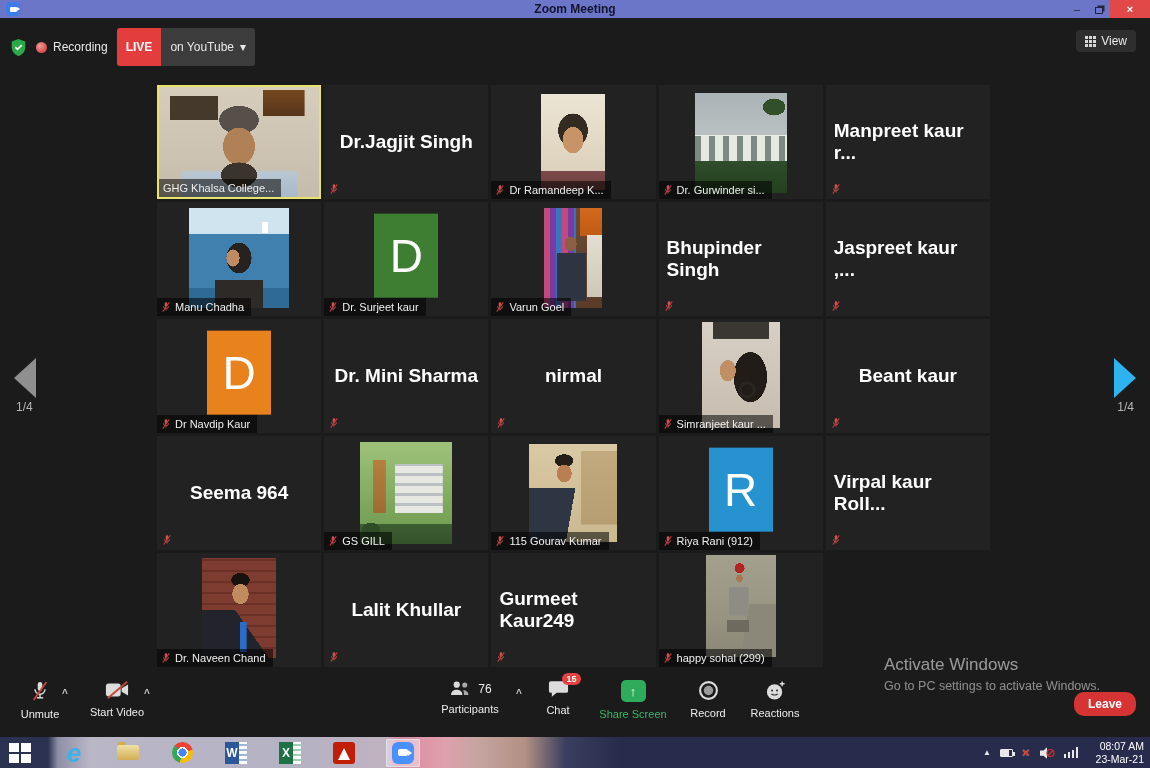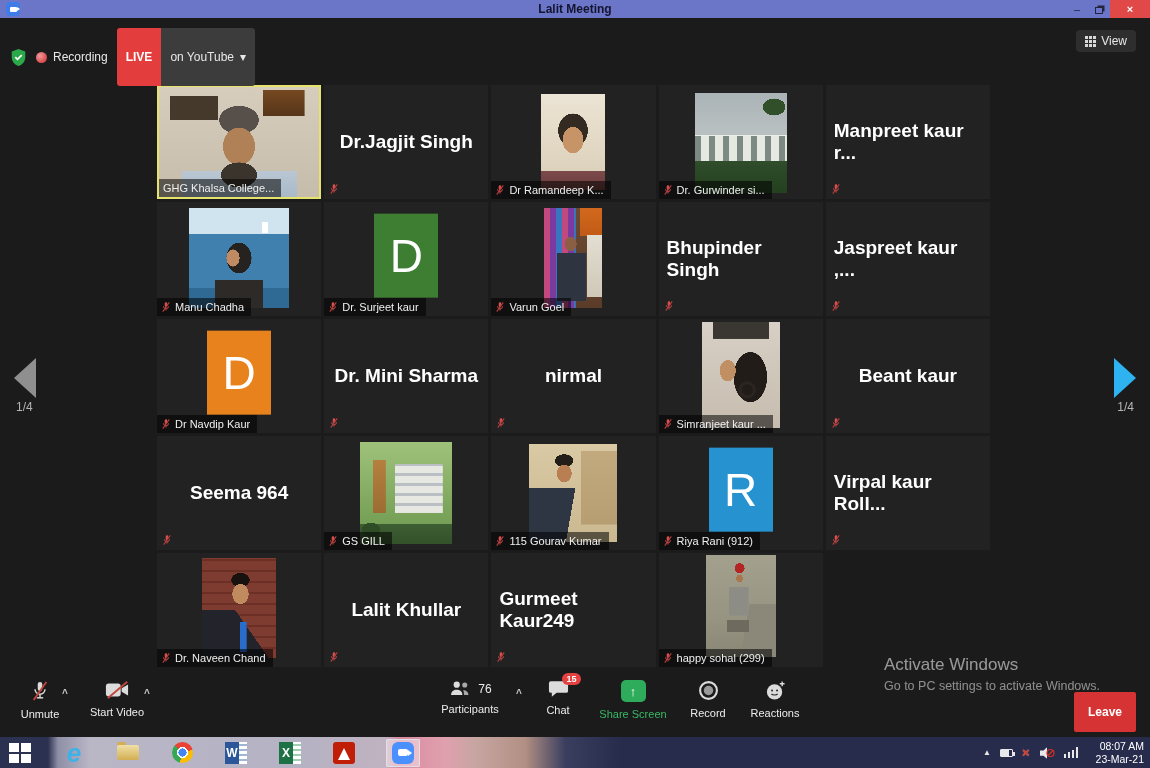--- a/index.html
+++ b/index.html
@@ -16,21 +16,21 @@
   .wc { width:22px; height:18px; display:flex; align-items:center; justify-content:center; color:#23233c; font-size:11px; cursor:default; }
   .wc-restore span { display:block; width:8px; height:7px; border:1px solid #23233c; background:transparent; box-shadow:2px -2px 0 -0.5px #23233c; margin-top:2px; }
   .wc-close { width:40px; background:#e14848; color:#fff; font-weight:bold; }
 
   
   .statusbar { position:absolute; top:28px; left:10px; display:flex; align-items:center; gap:9px; z-index:5; }
   .rec-wrap { display:flex; align-items:center; gap:6px; }
   .rec-dot { width:11px; height:11px; border-radius:50%; background:radial-gradient(circle at 35% 35%, #f09a9a, #d94c4c 70%); }
   .rec-label { color:#e8e8e8; font-size:12px; }
   .live-group { display:flex; border-radius:3px; overflow:hidden; cursor:pointer; }
-  .live-badge { background:#e43d3d; color:#fff; font-weight:bold; font-size:12px; padding:22px 9px; }
+  .live-badge { background:#e43d3d; color:#fff; font-weight:bold; font-size:12px; padding:12px 9px; }
   .live-dest { background:#3c3c3c; color:#e8e8e8; font-size:12px; padding:5px 9px; display:flex; gap:6px; align-items:center; }
   .view-btn { position:absolute; top:30px; right:14px; background:#2e2e2e; border-radius:4px; padding:4px 9px; display:flex; align-items:center; gap:5px; color:#e8e8e8; font-size:12px; z-index:5; cursor:pointer; }
   .grid-ic { display:grid; grid-template-columns:repeat(3,3px); grid-template-rows:repeat(3,3px); gap:1px; }
   .grid-ic i { background:#d8d8d8; }
 
   
   .gallery-grid { position:absolute; left:157px; top:85px; width:833px; height:582px; display:grid; grid-template-columns:repeat(5,1fr); grid-template-rows:repeat(5,1fr); gap:3px; }
   .tile { position:relative; background:#222222; overflow:hidden; }
   .tile.active { border:2px solid #e5e36b; box-shadow:inset 0 0 0 2px #4aa34a; }
   .center-name { position:absolute; inset:0; display:flex; align-items:center; justify-content:center; color:#fff; font-weight:bold; font-size:19px; text-align:left; padding:0 8px; }
@@ -124,21 +124,21 @@
   .toolbar { position:absolute; left:0; bottom:31px; width:100%; height:69px; background:#1b1b1b; z-index:4; }
   .tb-btn { position:absolute; top:12px; display:flex; flex-direction:column; align-items:center; gap:6px; cursor:pointer; }
   .tb-label { font-size:11px; color:#ececec; white-space:nowrap; }
   .tb-label.green { color:#38b865; }
   .chev { position:absolute; color:#c9c9c9; font-size:10px; font-weight:bold; cursor:pointer; }
   .icon-row { display:flex; align-items:center; gap:5px; }
   .count { color:#ececec; font-size:12px; }
   .chat-wrap { position:relative; }
   .chat-badge { position:absolute; top:-7px; right:-12px; background:#e64141; color:#fff; font-size:9px; font-weight:bold; border-radius:8px; padding:1px 4px; }
   .share-ic { width:25px; height:22px; background:#2eac5c; border-radius:5px; display:flex; align-items:center; justify-content:center; color:#fff; font-size:13px; font-weight:bold; }
-  .leave-btn { position:absolute; right:14px; top:24px; background:#d63434; color:#fff; font-size:12px; font-weight:bold; padding:13px 14px; border-radius:2px; cursor:pointer; }
+  .leave-btn { position:absolute; right:14px; top:24px; background:#d63434; color:#fff; font-size:12px; font-weight:bold; padding:5px 14px; border-radius:10px; cursor:pointer; }
 
   
   .watermark { position:absolute; left:884px; top:655px; z-index:20; pointer-events:none; }
   .wm1 { font-size:17px; color:rgba(255,255,255,0.55); }
   .wm2 { font-size:12.5px; color:rgba(255,255,255,0.5); margin-top:4px; }
 
   
   .taskbar { position:absolute; left:0; bottom:0; width:100%; height:31px; z-index:6;
     background:linear-gradient(90deg,#2b3150 0 48px,#8e8fa6 58px,#b9b6c6 90px,#b5b2c4 300px,#c0b2c0 385px,#d98ba0 400px,#e0a0ae 445px,#c7a5a2 475px,#b39083 525px,#3a3f60 565px,#272c4c 620px,#272c4c 100%); }
   .task-icons { position:absolute; left:8px; top:0; height:31px; display:flex; align-items:center; gap:30px; }
@@ -179,21 +179,21 @@
 </style>
 </head>
 <body>
 
 <div class="screen">
 
   <div class="titlebar">
     <div class="app-ic">
         <div class="cam"></div>
       </div>
-    <div class="title-text">Lalit Meeting</div>
+    <div class="title-text">Zoom Meeting</div>
     <div class="win-controls">
       <div class="wc">–</div>
       <div class="wc wc-restore">
           <span></span>
         </div>
       <div class="wc wc-close">×</div>
     </div>
   </div>
 
   <div class="statusbar">

